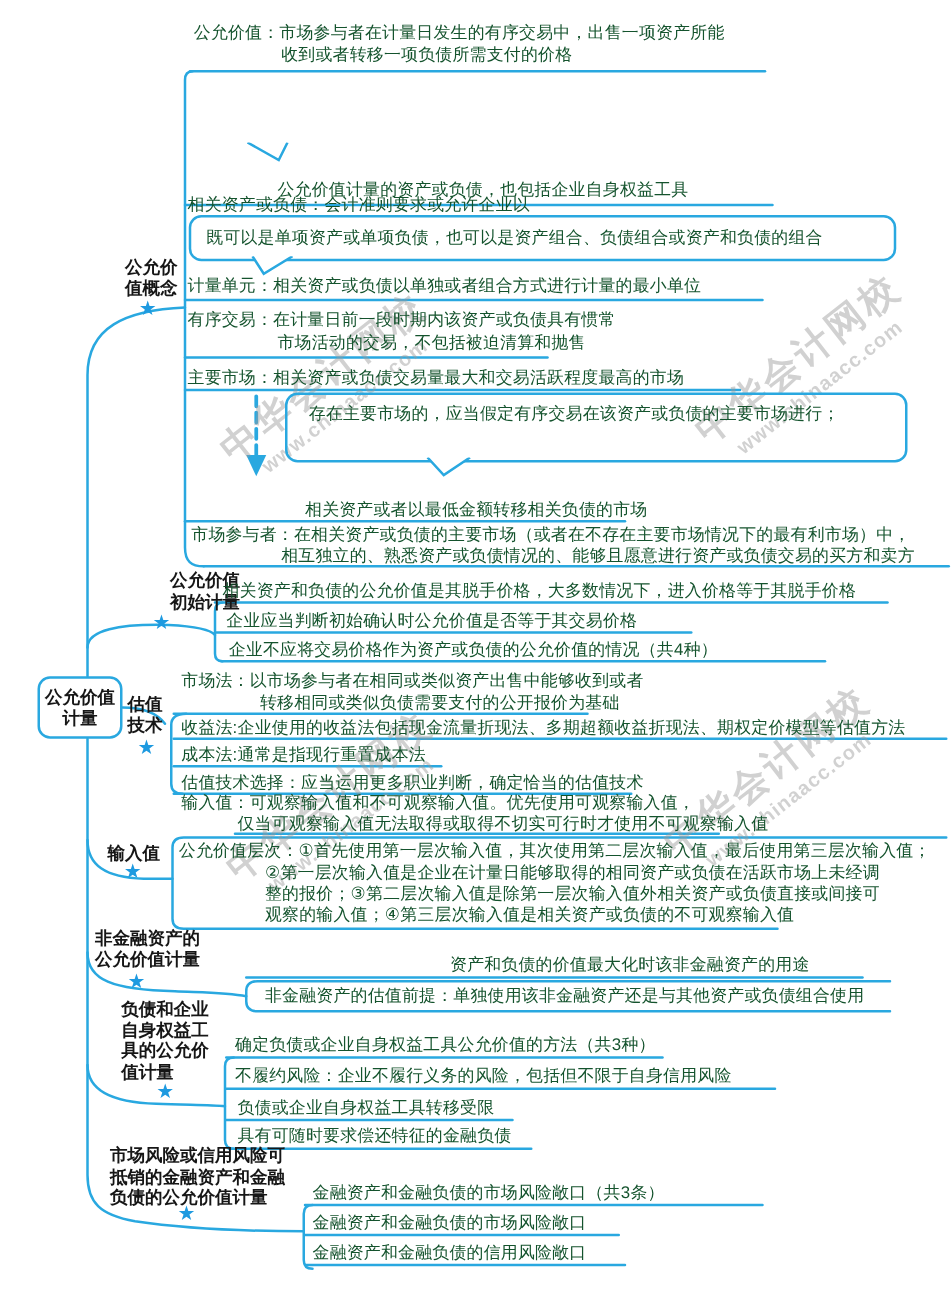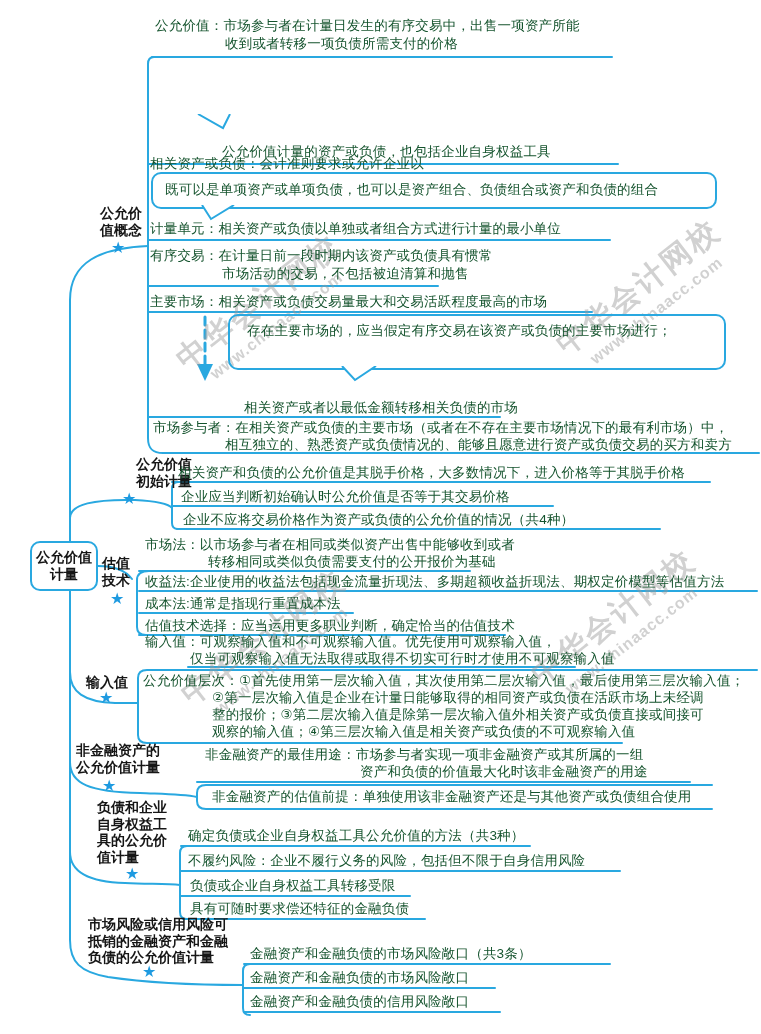--- a/index.html
+++ b/index.html
@@ -200,21 +200,20 @@
   <div class="t" style="left:145px;top:596px;">成本法:通常是指现行重置成本法</div>
   <div class="t" style="left:145px;top:634px;">输入值：可观察输入值和不可观察输入值。优先使用可观察输入值，</div>
 
   <div class="t" style="left:145px;top:618px;">估值技术选择：应当运用更多职业判断，确定恰当的估值技术</div>
   <div class="t" style="left:190px;top:651px;">仅当可观察输入值无法取得或取得不切实可行时才使用不可观察输入值</div>
   <div class="t" style="left:143px;top:673px;">公允价值层次：①首先使用第一层次输入值，其次使用第二层次输入值，最后使用第三层次输入值；</div>
   <div class="t" style="left:212px;top:690px;">②第一层次输入值是企业在计量日能够取得的相同资产或负债在活跃市场上未经调</div>
   <div class="t" style="left:212px;top:707px;">整的报价；③第二层次输入值是除第一层次输入值外相关资产或负债直接或间接可</div>
   <div class="t" style="left:212px;top:724px;">观察的输入值；④第三层次输入值是相关资产或负债的不可观察输入值</div>
 
-  <div class="t" style="left:205px;top:747px;">非金融资产的最佳用途：市场参与者实现一项非金融资产或其所属的一组</div>
   <div class="t" style="left:360px;top:764px;">资产和负债的价值最大化时该非金融资产的用途</div>
   <div class="t" style="left:212px;top:789px;">非金融资产的估值前提：单独使用该非金融资产还是与其他资产或负债组合使用</div>
 
   <div class="t" style="left:188px;top:828px;">确定负债或企业自身权益工具公允价值的方法（共3种）</div>
   <div class="t" style="left:188px;top:853px;">不履约风险：企业不履行义务的风险，包括但不限于自身信用风险</div>
   <div class="t" style="left:190px;top:878px;">负债或企业自身权益工具转移受限</div>
   <div class="t" style="left:190px;top:901px;">具有可随时要求偿还特征的金融负债</div>
 
   <div class="t" style="left:250px;top:946px;">金融资产和金融负债的市场风险敞口（共3条）</div>
   <div class="t" style="left:250px;top:970px;">金融资产和金融负债的市场风险敞口</div>

